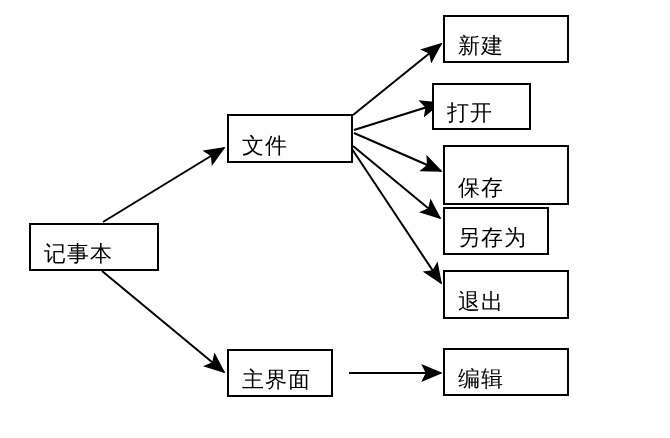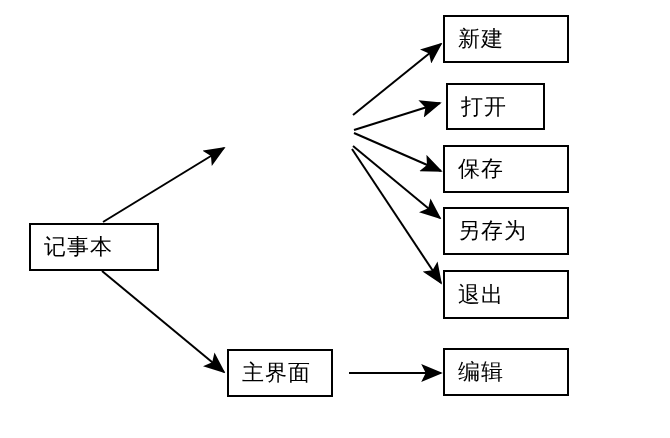--- a/index.html
+++ b/index.html
@@ -17,21 +17,21 @@
   .arrow-layer {
     position: absolute;
     left: 0; top: 0;
     width: 670px; height: 438px;
   }
   .node {
     position: absolute;
     border: 2px solid #000000;
     background: #ffffff;
     display: flex;
-    align-items: center;
+    align-items: flex-end;
     padding-left: 13px;
     font-size: 22px;
     color: #000000;
     letter-spacing: 1px;
     white-space: nowrap;
   }
 </style>
 </head>
 <body>
 
@@ -50,38 +50,41 @@
     <line x1="354" y1="133" x2="441" y2="171" stroke="#000" stroke-width="2" marker-end="url(#ah)"></line>
     <line x1="353" y1="146" x2="440" y2="218" stroke="#000" stroke-width="2" marker-end="url(#ah)"></line>
     <line x1="352" y1="149" x2="441" y2="283" stroke="#000" stroke-width="2" marker-end="url(#ah)"></line>
     <line x1="349" y1="373" x2="441" y2="373" stroke="#000" stroke-width="2" marker-end="url(#ah)"></line>
   </svg>
 
   <div class="node" style="left:29px;  top:223px; width:130px; height:48px">
     <span>记事本</span>
   </div>
 
+  <div class="node" style="left:227px; top:114px; width:126px; height:49px">
+    <span>文件</span>
+  </div>
 
   <div class="node" style="left:227px; top:349px; width:106px; height:48px">
     <span>主界面</span>
   </div>
 
   <div class="node" style="left:443px; top:15px;  width:126px; height:48px">
     <span>新建</span>
   </div>
 
-  <div class="node" style="left:446px; top:83px;  width:99px; height:47px">
+  <div class="node" style="left:432px; top:83px;  width:99px; height:47px">
     <span>打开</span>
   </div>
 
-  <div class="node" style="left:443px; top:145px; width:126px; height:48px">
+  <div class="node" style="left:443px; top:145px; width:126px; height:60px">
     <span>保存</span>
   </div>
 
-  <div class="node" style="left:443px; top:207px; width:126px; height:48px">
+  <div class="node" style="left:443px; top:207px; width:106px; height:48px">
     <span>另存为</span>
   </div>
 
   <div class="node" style="left:443px; top:270px; width:126px; height:49px">
     <span>退出</span>
   </div>
 
   <div class="node" style="left:443px; top:348px; width:126px; height:48px">
     <span>编辑</span>
   </div>

